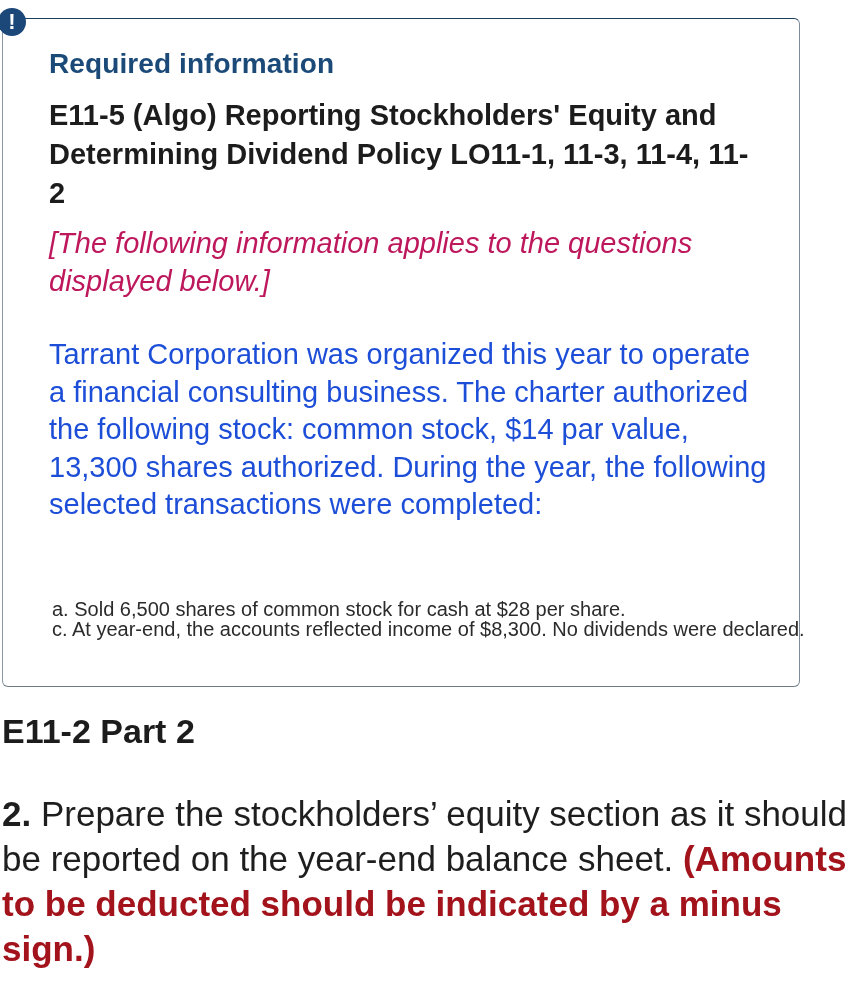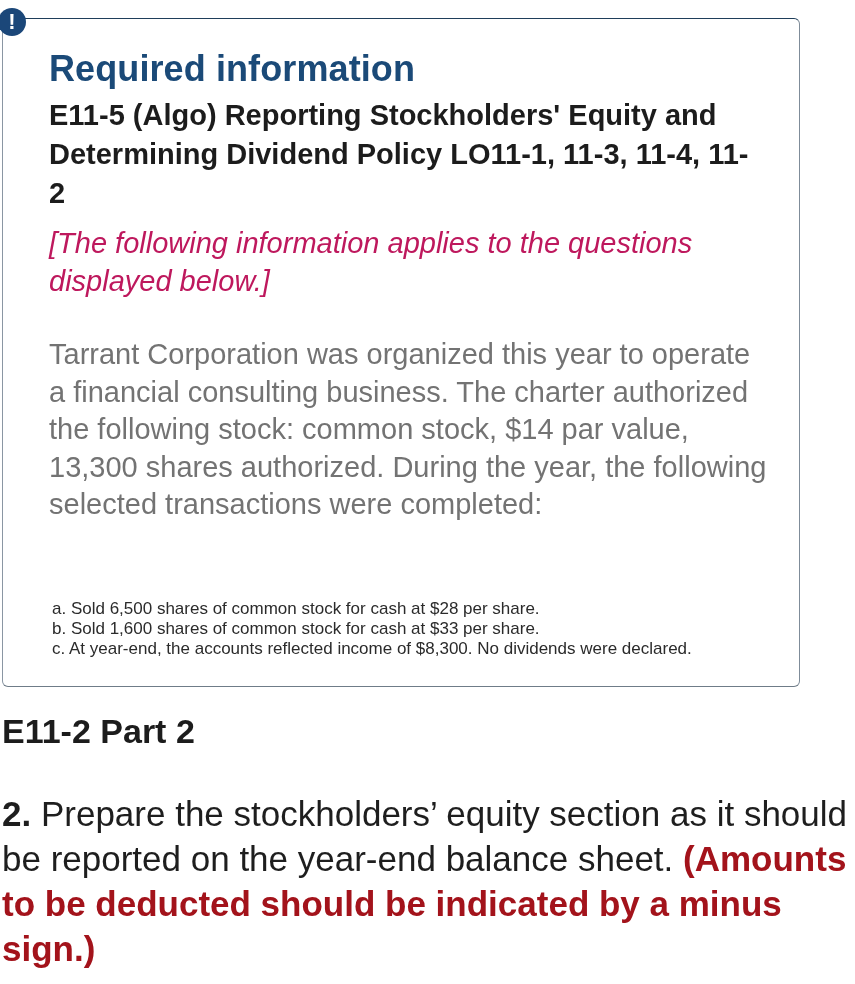--- a/index.html
+++ b/index.html
@@ -14,37 +14,37 @@
       background: #fff;
     }
     .alert-icon {
       position: absolute; left: -2px; top: 8px; width: 28px; height: 28px;
       border-radius: 50%; background: #1b4779; color: #fff;
       font-weight: bold; font-size: 22px; line-height: 28px; text-align: center;
       z-index: 2;
     }
     .req-title {
       position: absolute; left: 49px; top: 48px; margin: 0;
-      font-size: 36px; font-weight: bold; color: #1b4a78; letter-spacing: 0.1px;
+      font-size: 28px; font-weight: bold; color: #1b4a78; letter-spacing: 0.1px;
     }
     .ex-title {
       position: absolute; left: 49px; top: 96px; width: 700px; margin: 0;
       font-size: 29px; font-weight: bold; color: #1c1c1c; line-height: 39px;
     }
     .intro {
       position: absolute; left: 49px; top: 224px; width: 700px; margin: 0;
       font-size: 29px; font-style: italic; color: #be185d; line-height: 38px; font-weight: 400;
     }
     .body-para {
       position: absolute; left: 49px; top: 336px; width: 720px; margin: 0;
-      font-size: 29px; color: #737373; line-height: 37.5px;
+      font-size: 29px; color: #1d4ed8; line-height: 37.5px;
     }
     .tx-list {
       position: absolute; left: 52px; top: 599px; margin: 0; padding: 0; list-style: none;
-      font-size: 17px; color: #2b2b2b; line-height: 20px;
+      font-size: 20px; color: #2b2b2b; line-height: 20px;
     }
     .part-title {
       position: absolute; left: 2px; top: 712px; margin: 0;
       font-size: 34px; font-weight: bold; color: #1c1c1c;
     }
     .question {
       position: absolute; left: 2px; top: 791px; width: 850px; margin: 0;
       font-size: 35px; color: #1e1e1e; line-height: 45px;
     }
     .question .num { font-weight: bold; }
@@ -56,19 +56,18 @@
 <div class="info-box"></div>
 <div class="alert-icon">!</div>
 
 <h2 class="req-title">Required information</h2>
 <h3 class="ex-title">E11-5 (Algo) Reporting Stockholders' Equity and Determining Dividend Policy LO11-1, 11-3, 11-4, 11-2</h3>
 <p class="intro">[The following information applies to the questions displayed below.]</p>
 <p class="body-para">Tarrant Corporation was organized this year to operate a financial consulting business. The charter authorized the following stock: common stock, $14 par value, 13,300 shares authorized. During the year, the following selected transactions were completed:</p>
 
 <ul class="tx-list">
   <li>a. Sold 6,500 shares of common stock for cash at $28 per share.</li>
-  <li>b. Sold 1,600 shares of common stock for cash at $33 per share.</li>
   <li>c. At year-end, the accounts reflected income of $8,300. No dividends were declared.</li>
 </ul>
 
 <h2 class="part-title">E11-2 Part 2</h2>
 
 <p class="question"><span class="num">2.</span><span> Prepare the stockholders’ equity section as it should be reported on the year-end balance sheet. </span><span class="warn">(Amounts to be deducted should be indicated by a minus sign.)</span></p>
 
 </body></html>

